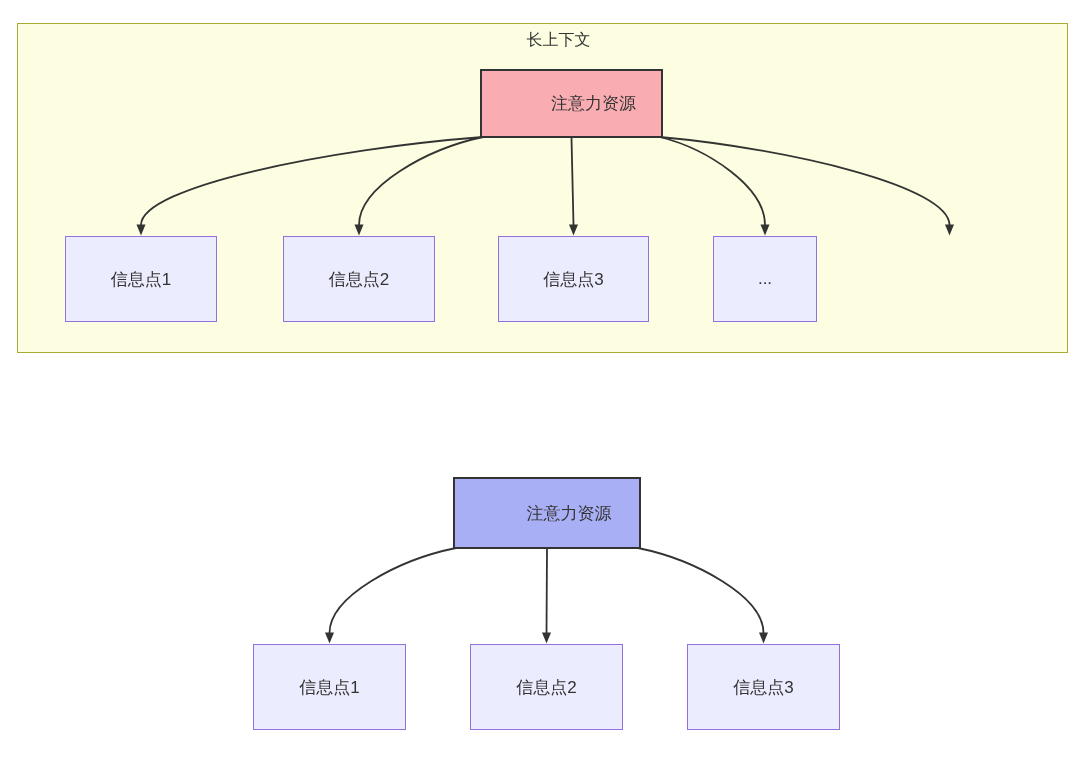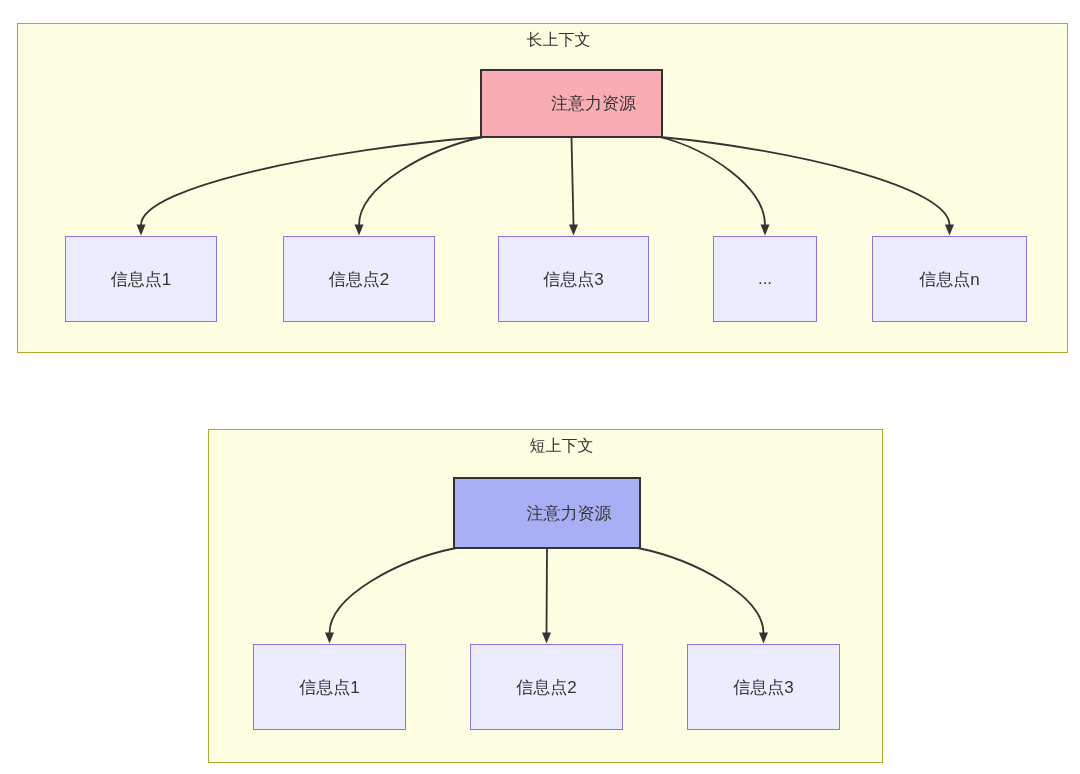--- a/index.html
+++ b/index.html
@@ -69,23 +69,20 @@
 </style>
 </head>
 <body>
 
 <div class="stage">
 
   <div class="cluster" style="left:17px;top:23px;width:1051px;height:330px;">
     <div class="cluster-title">长上下文</div>
   </div>
 
-  <div class="cluster" style="left:208px;top:429px;width:675px;height:334px;">
-    <div class="cluster-title">短上下文</div>
-  </div>
 
   <svg id="edge-layer" viewBox="0 0 1080 774">
       <path d="M 483,137 C 329.1,148.88 141,186.5 141,225" fill="none" stroke="#333333" stroke-width="1.8"></path>
       <polygon points="136.5,224.5 145.5,224.5 141,235.5" fill="#333333"></polygon>
       <path d="M 483,137 C 427.2,148.88 359,186.5 359,225" fill="none" stroke="#333333" stroke-width="1.8"></path>
       <polygon points="354.5,224.5 363.5,224.5 359,235.5" fill="#333333"></polygon>
       <path d="M 571.5,138 L 573.5,225" fill="none" stroke="#333333" stroke-width="1.8"></path>
       <polygon points="569,224.5 578,224.5 573.5,235.5" fill="#333333"></polygon>
       <path d="M 660,137 C 707.25,148.88 765,186.5 765,225" fill="none" stroke="#333333" stroke-width="1.8"></path>
       <polygon points="760.5,224.5 769.5,224.5 765,235.5" fill="#333333"></polygon>
@@ -108,23 +105,20 @@
   </div>
   <div class="box node" style="left:283px;top:236px;width:152px;">
     <span>信息点2</span>
   </div>
   <div class="box node" style="left:498px;top:236px;width:151px;">
     <span>信息点3</span>
   </div>
   <div class="box node" style="left:713px;top:236px;width:104px;">
     <span>...</span>
   </div>
-  <div class="box node" style="left:872px;top:236px;width:155px;">
-    <span>信息点n</span>
-  </div>
 
   <div class="box attention" id="attention-short" style="left: 453px; top: 477px; width: 188px; height: 72px; background: rgb(169, 175, 244);">
     <span>注意力资源</span>
   </div>
 
   <div class="box node" style="left:253px;top:644px;width:153px;">
     <span>信息点1</span>
   </div>
   <div class="box node" style="left:470px;top:644px;width:153px;">
     <span>信息点2</span>

